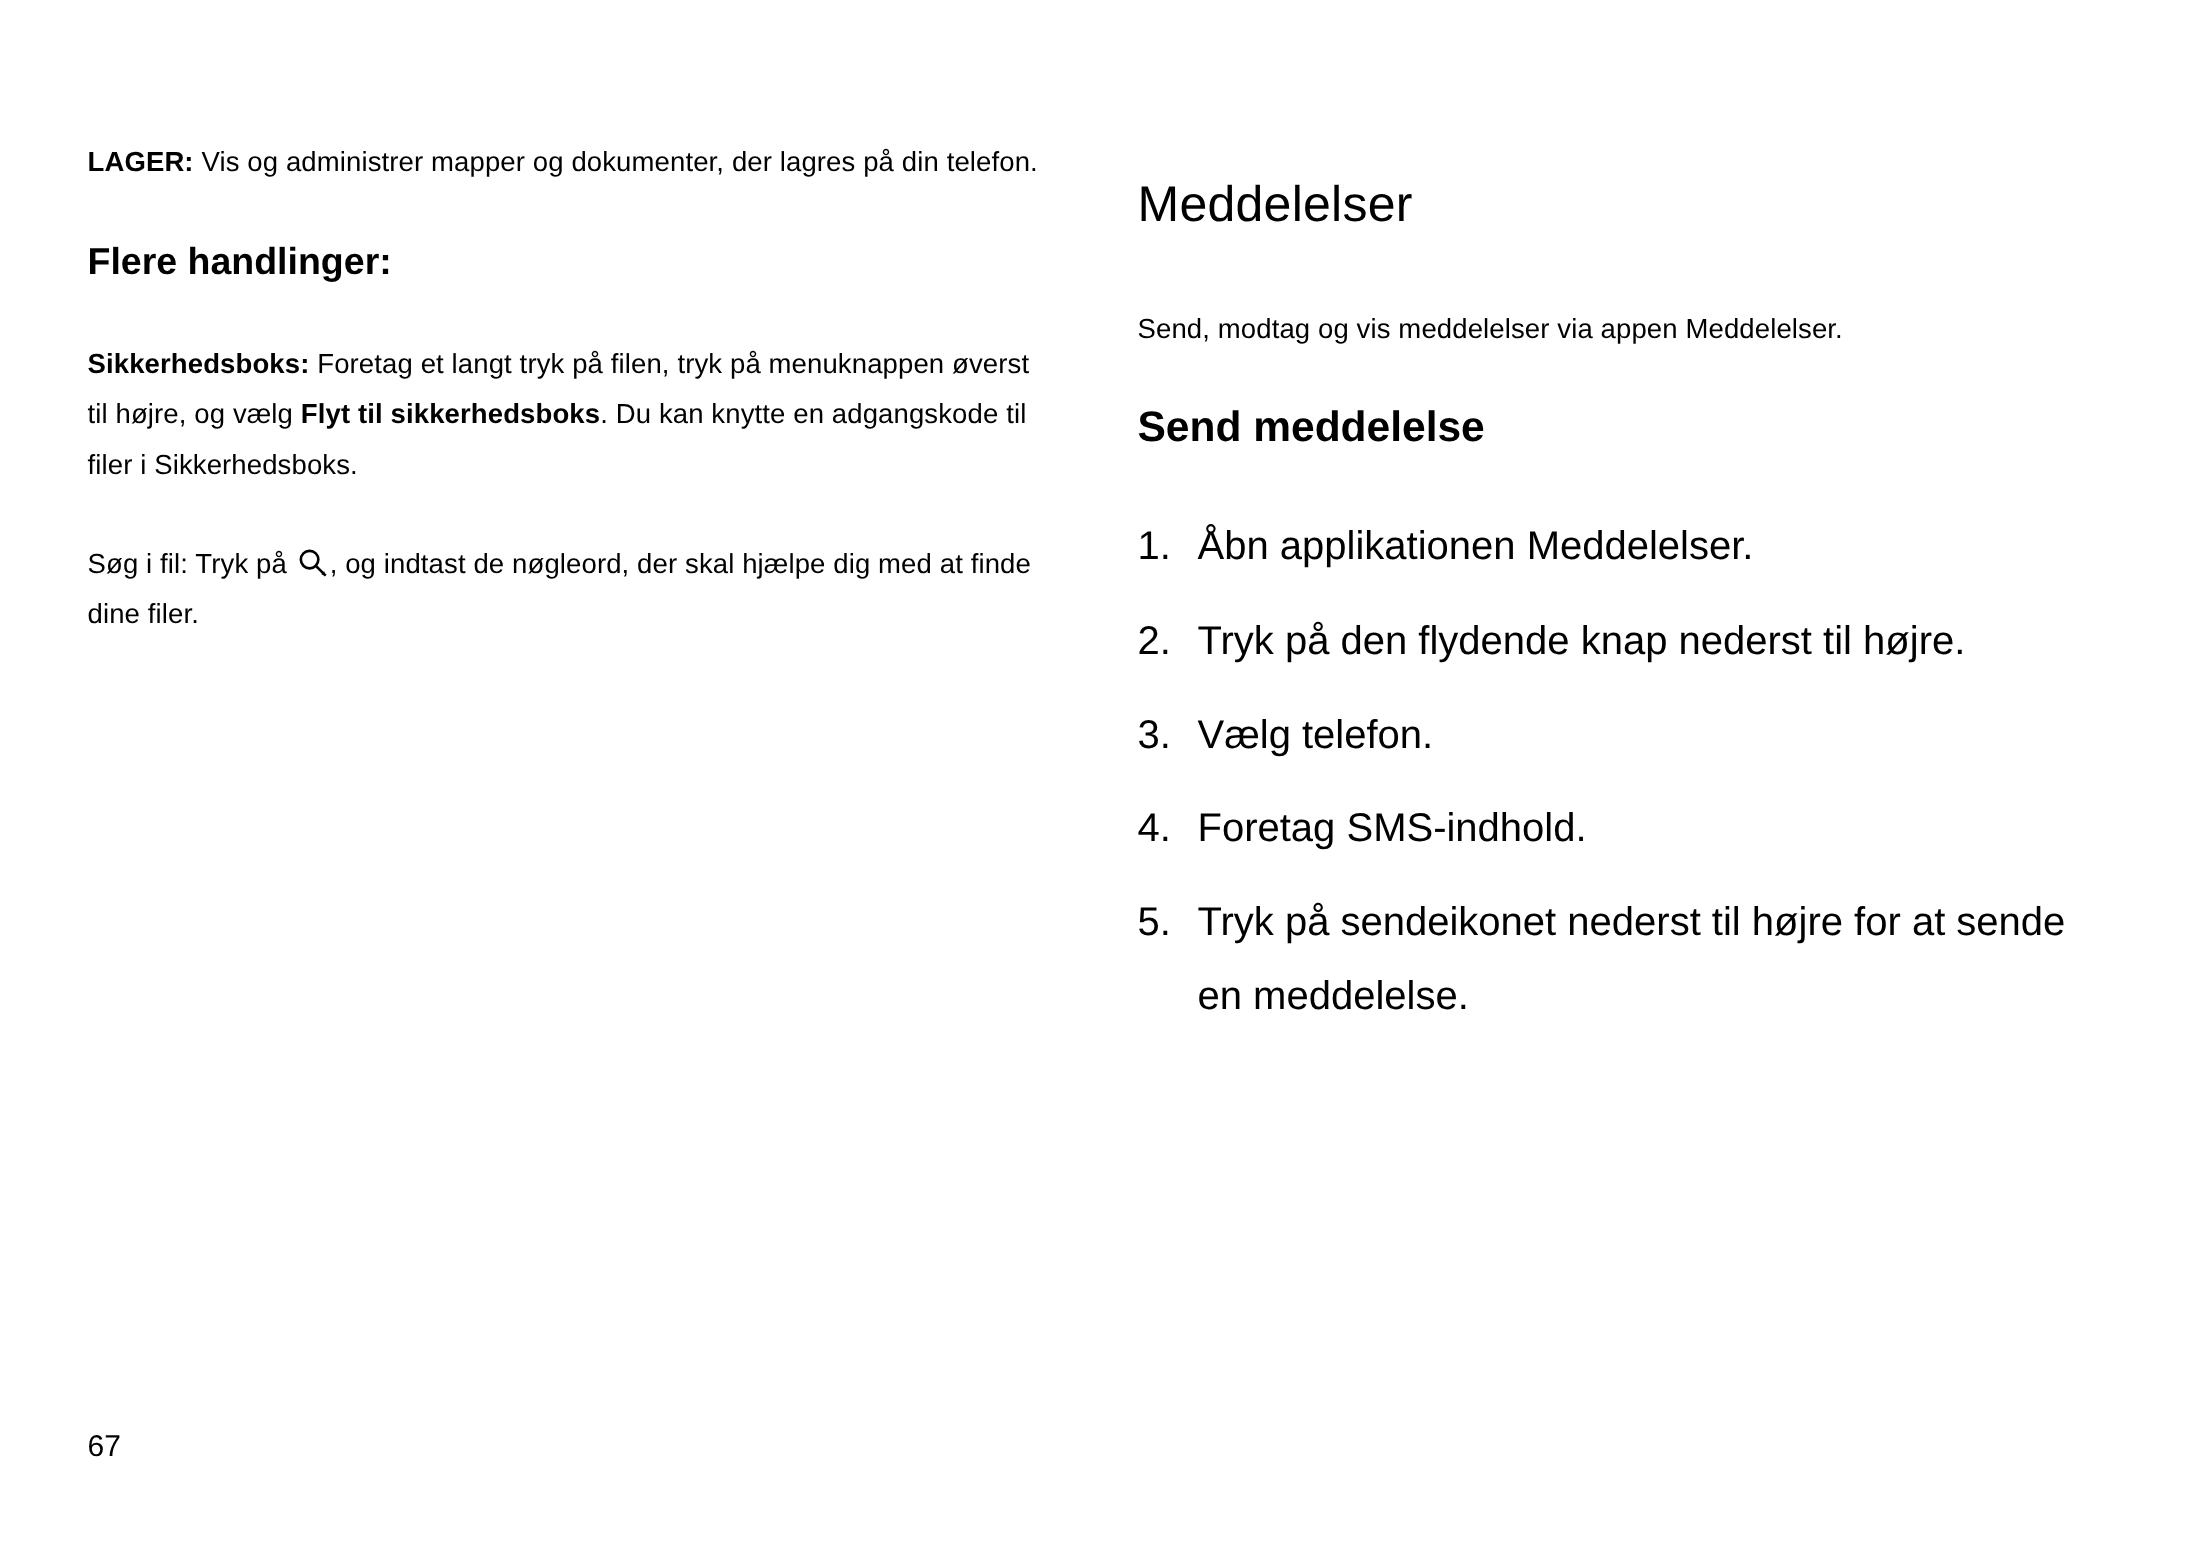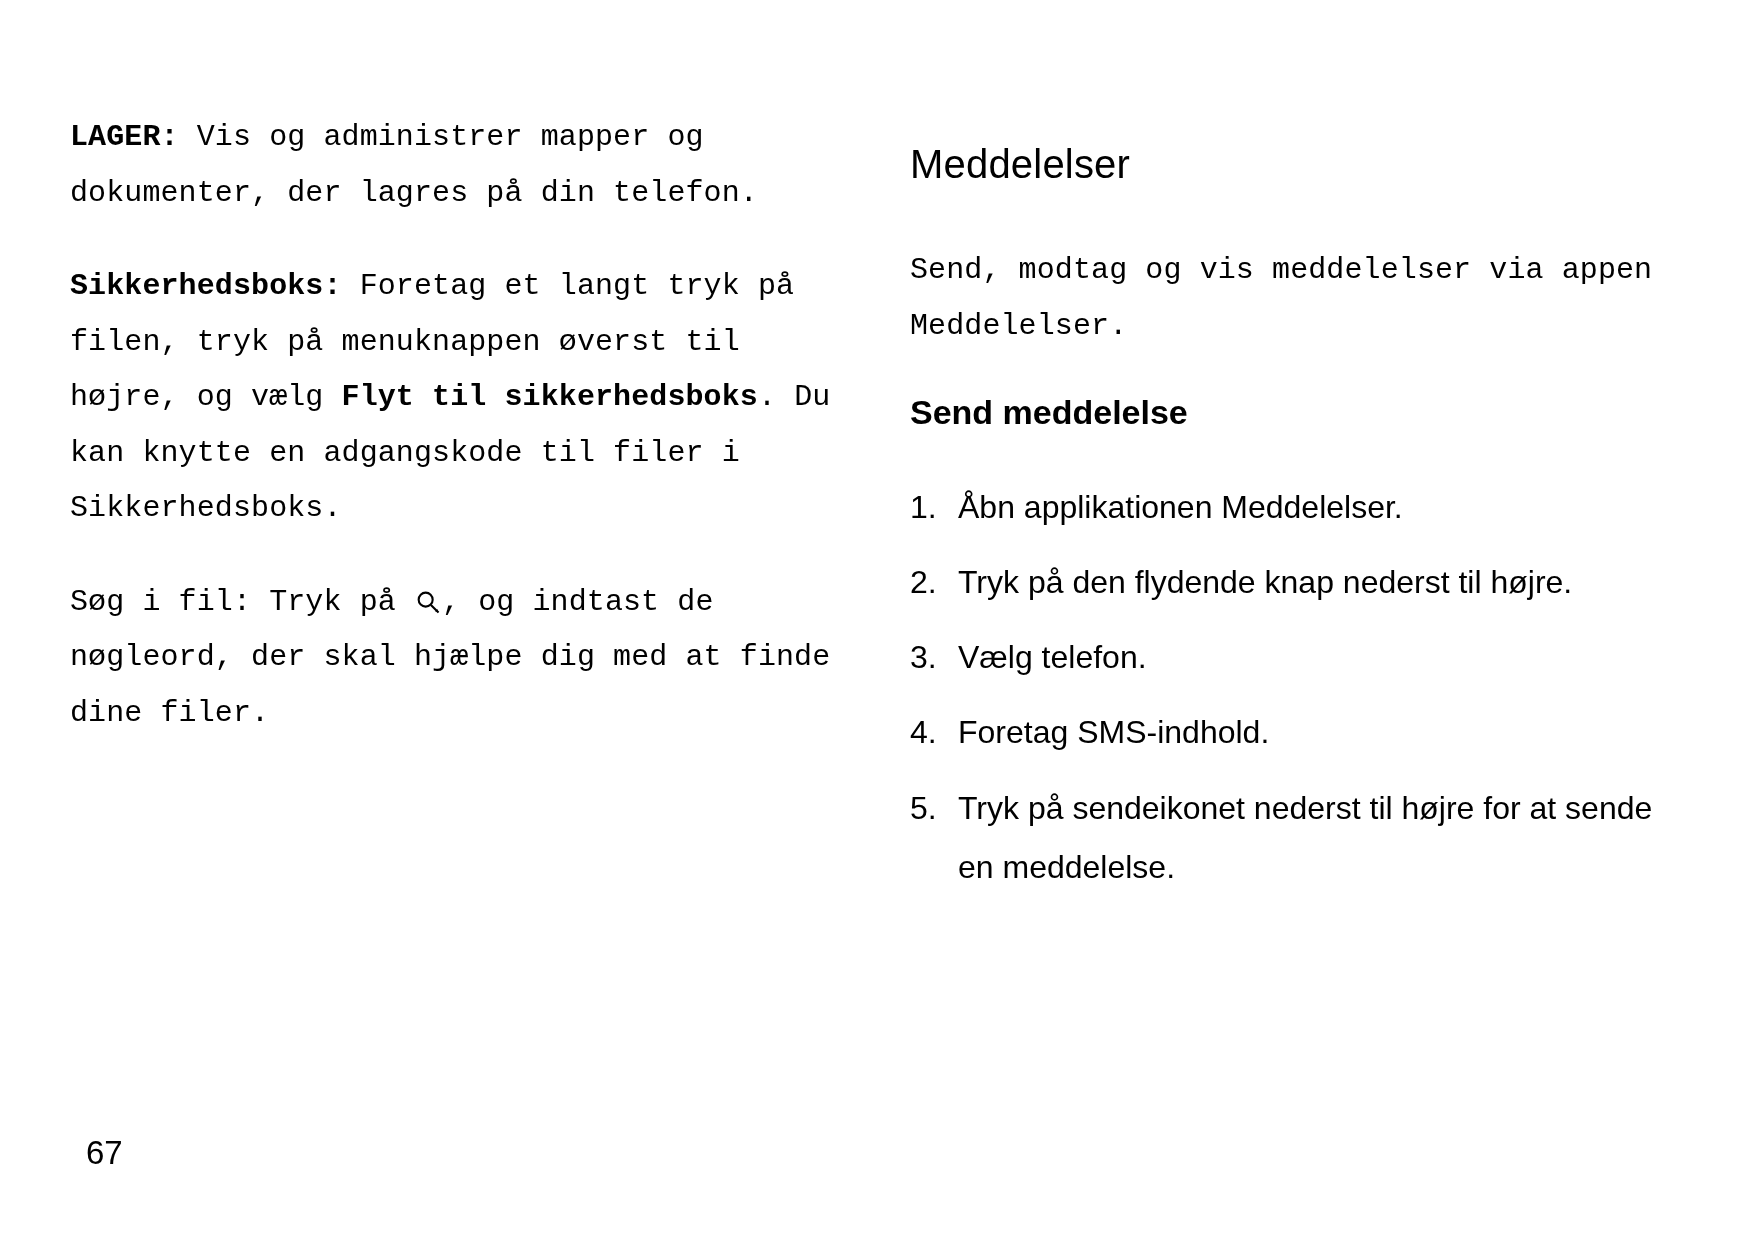--- a/index.html
+++ b/index.html
@@ -21,26 +21,25 @@
   }
   .cols {
     display: flex;
     flex-direction: row;
     gap: 70px;
   }
   .col {
     width: 770px;
   }
   .para {
-    font-size: 30px;
+    font-size: 22px;
     font-weight: 400;
     line-height: 1.85;
     margin: 0 0 38px 0;
     letter-spacing: 0.1px;
-    font-family: Liberation Mono, monospace;
   }
   .para .b {
     font-weight: 700;
   }
   .h3 {
     font-size: 30px;
     font-weight: 700;
     margin: 0 0 40px 0;
     line-height: 1.4;
   }
@@ -82,38 +81,38 @@
     vertical-align: -4px;
     width: 28px;
     height: 28px;
     position: relative;
     top: 2px;
   }
   .page-number {
     position: absolute;
     left: 70px;
     bottom: 68px;
-    font-size: 33px;
+    font-size: 24px;
     font-weight: 400;
-    margin-left: 16px;
   }
 </style>
 </head>
 <body>
 
 <div class="page">
   <div class="cols">
 
     <div class="col">
 
       <p class="para">
         <span class="b">LAGER:</span><span> Vis og administrer mapper og dokumenter, der lagres på din telefon.</span>
       </p>
 
 
+      <p class="h3">Flere handlinger:</p>
 
       <p class="para">
         <span class="b">Sikkerhedsboks:</span><span> Foretag et langt tryk på filen, tryk på menuknappen øverst til højre, og vælg </span><span class="b">Flyt til sikkerhedsboks</span><span>. Du kan knytte en adgangskode til filer i Sikkerhedsboks.</span>
       </p>
 
       <p class="para">
         <span>Søg i fil: Tryk på </span><span class="inline-icon"><svg viewBox="0 0 24 24" width="28" height="28" fill="none" stroke="#000" stroke-width="1.8">
               <circle cx="10" cy="10" r="6"></circle>
               <line x1="14.5" y1="14.5" x2="21" y2="21"></line>
               <polyline points="21,21 18,20 20,18" fill="#000" stroke="none"></polyline>

